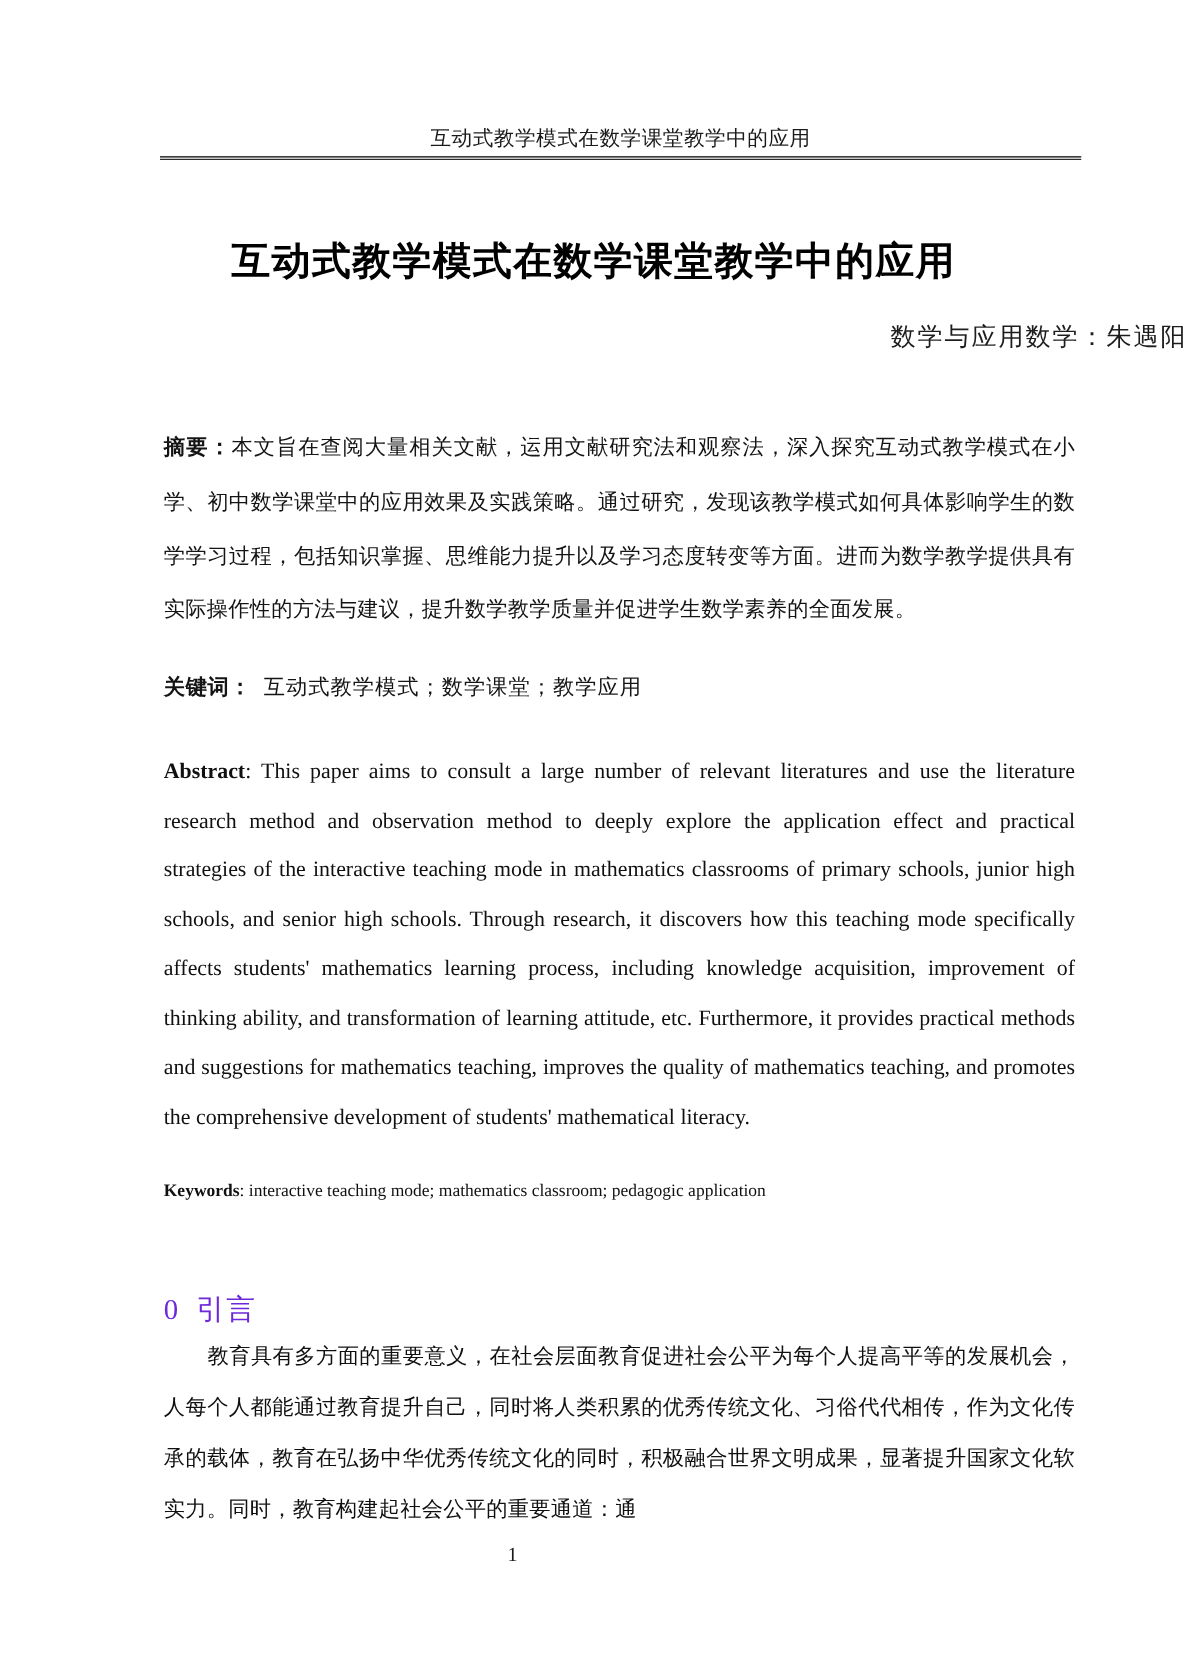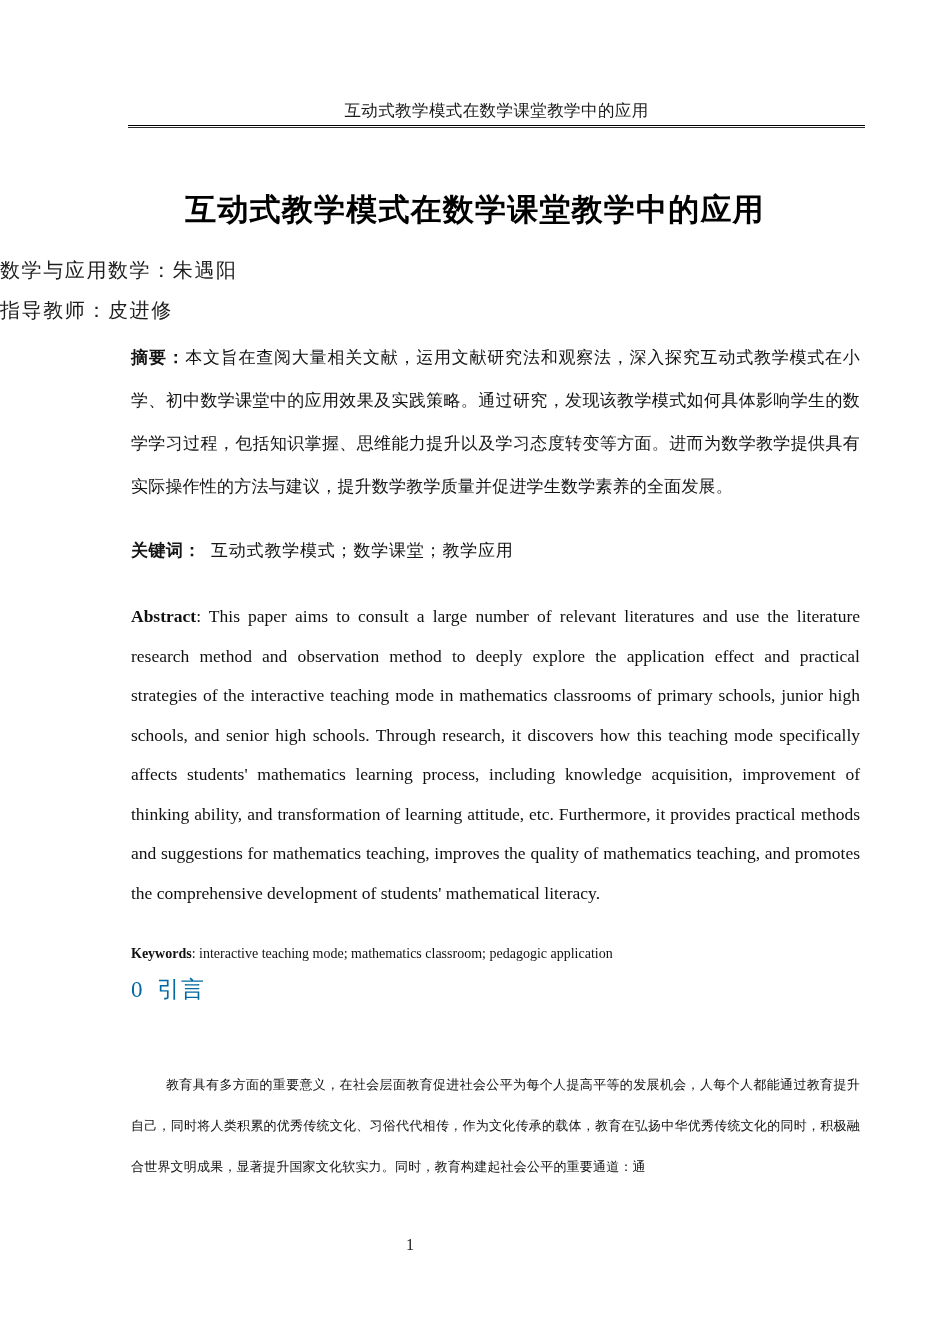--- a/index.html
+++ b/index.html
@@ -64,21 +64,21 @@
     font-size: 31px;
     line-height: 42px;
     letter-spacing: 1.2px;
     color: #000;
   }
 
   .byline {
     position: absolute;
     left: 0;
     width: 950px;
-    text-align: left;
+    text-align: right;
     font-family: "Liberation Serif", "DejaVu Serif", serif;
     font-size: 20px;
     line-height: 30px;
     letter-spacing: 1.6px;
     color: #1d1d1d;
   }
   .byline.author  { top: 243px; }
   .byline.advisor { top: 283px; }
 
   
@@ -134,42 +134,42 @@
   .en-keywords {
     top: 928px;
     font-family: "Liberation Serif", "DejaVu Serif", serif;
     font-size: 14px;
     line-height: 28px;
     color: #101010;
   }
 
   
   .section-heading {
-    top: 960px;
+    top: 1019px;
     font-size: 23px;
     line-height: 34px;
-    color: #0369a1;
+    color: #6d28d9;
     letter-spacing: 0.5px;
   }
   .section-heading .sec-num {
     font-family: "Liberation Serif", "DejaVu Serif", serif;
     font-size: 23px;
   }
   .section-heading .sec-gap { display: inline-block; width: 14px; }
   .section-heading .sec-title {
     font-family: "DejaVu Sans", "Liberation Sans", sans-serif;
     font-size: 23px;
     letter-spacing: 1px;
   }
 
   
   .body-para {
     top: 1052px;
     font-family: "Liberation Serif", "DejaVu Serif", serif;
-    font-size: 13px;
+    font-size: 17px;
     line-height: 41px;
     text-align: justify;
     text-justify: inter-character;
     text-indent: 35px;
     letter-spacing: 0.2px;
     color: #101010;
   }
 
   
   .page-number {
@@ -190,21 +190,20 @@
 <div class="page">
 
   <div class="header-zone">
     <div class="header-text">互动式教学模式在数学课堂教学中的应用</div>
     <div class="header-rule"></div>
   </div>
 
   <div class="title">互动式教学模式在数学课堂教学中的应用</div>
 
   <div class="byline author">数学与应用数学：朱遇阳</div>
-  <div class="byline advisor">指导教师：皮进修</div>
 
   <div class="col cn-abstract">
     <span class="lead">摘要：</span><span>本文旨在查阅大量相关文献，运用文献研究法和观察法，深入探究互动式教学模式在小学、初中数学课堂中的应用效果及实践策略。通过研究，发现该教学模式如何具体影响学生的数学学习过程，包括知识掌握、思维能力提升以及学习态度转变等方面。进而为数学教学提供具有实际操作性的方法与建议，提升数学教学质量并促进学生数学素养的全面发展。</span>
   </div>
 
   <div class="col cn-keywords">
     <span class="lead">关键词：</span><span class="kw-gap"></span><span>互动式教学模式；数学课堂；教学应用</span>
   </div>
 
   <div class="col en-abstract">

